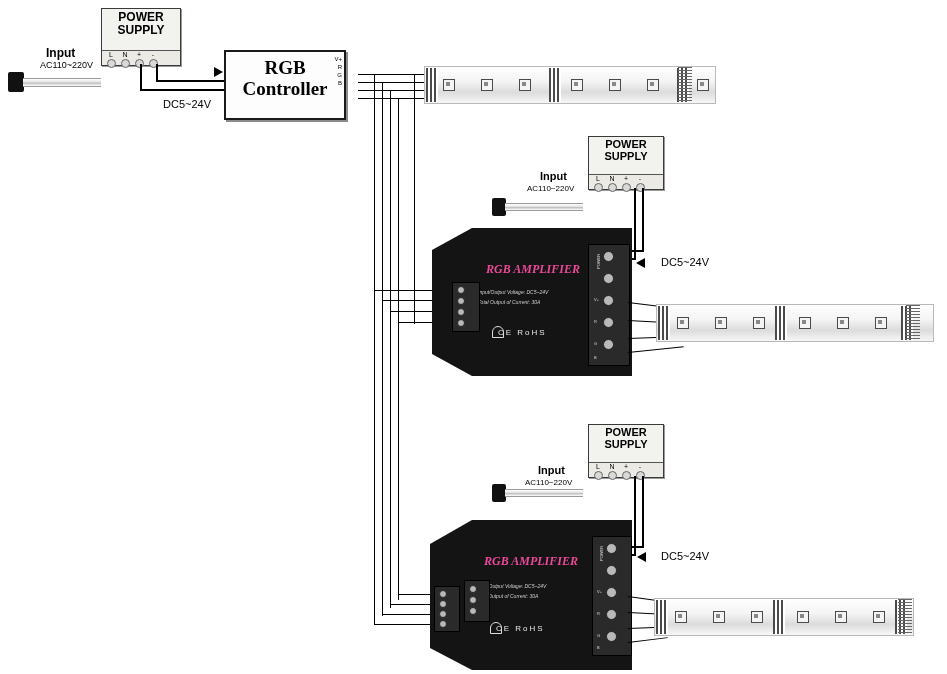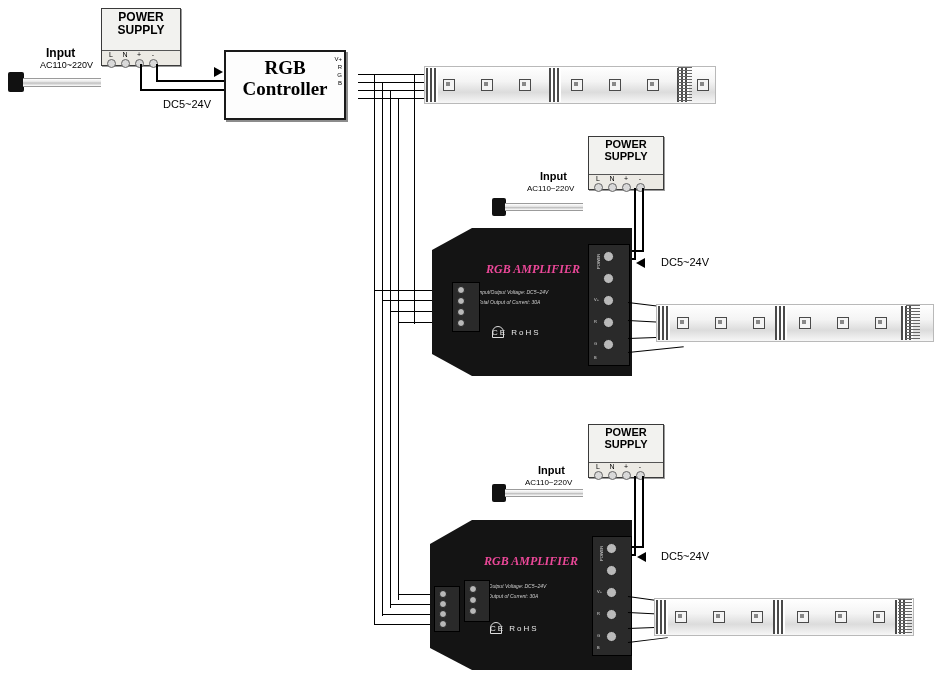--- a/index.html
+++ b/index.html
@@ -124,20 +124,21 @@
     white-space: nowrap;
     font-size: 5px;
     line-height: 8px;
   }
   .amp-certs {
     position: absolute;
     color: #e8e8e8;
     font-size: 8px;
     letter-spacing: 2px;
     white-space: nowrap;
+    margin-left: 6px;
   }
   .term-block {
     position: absolute;
     background: #2a2a2a;
     border: 1px solid #000;
   }
   .term-screw {
     position: absolute;
     width: 9px; height: 9px;
     border-radius: 50%;

